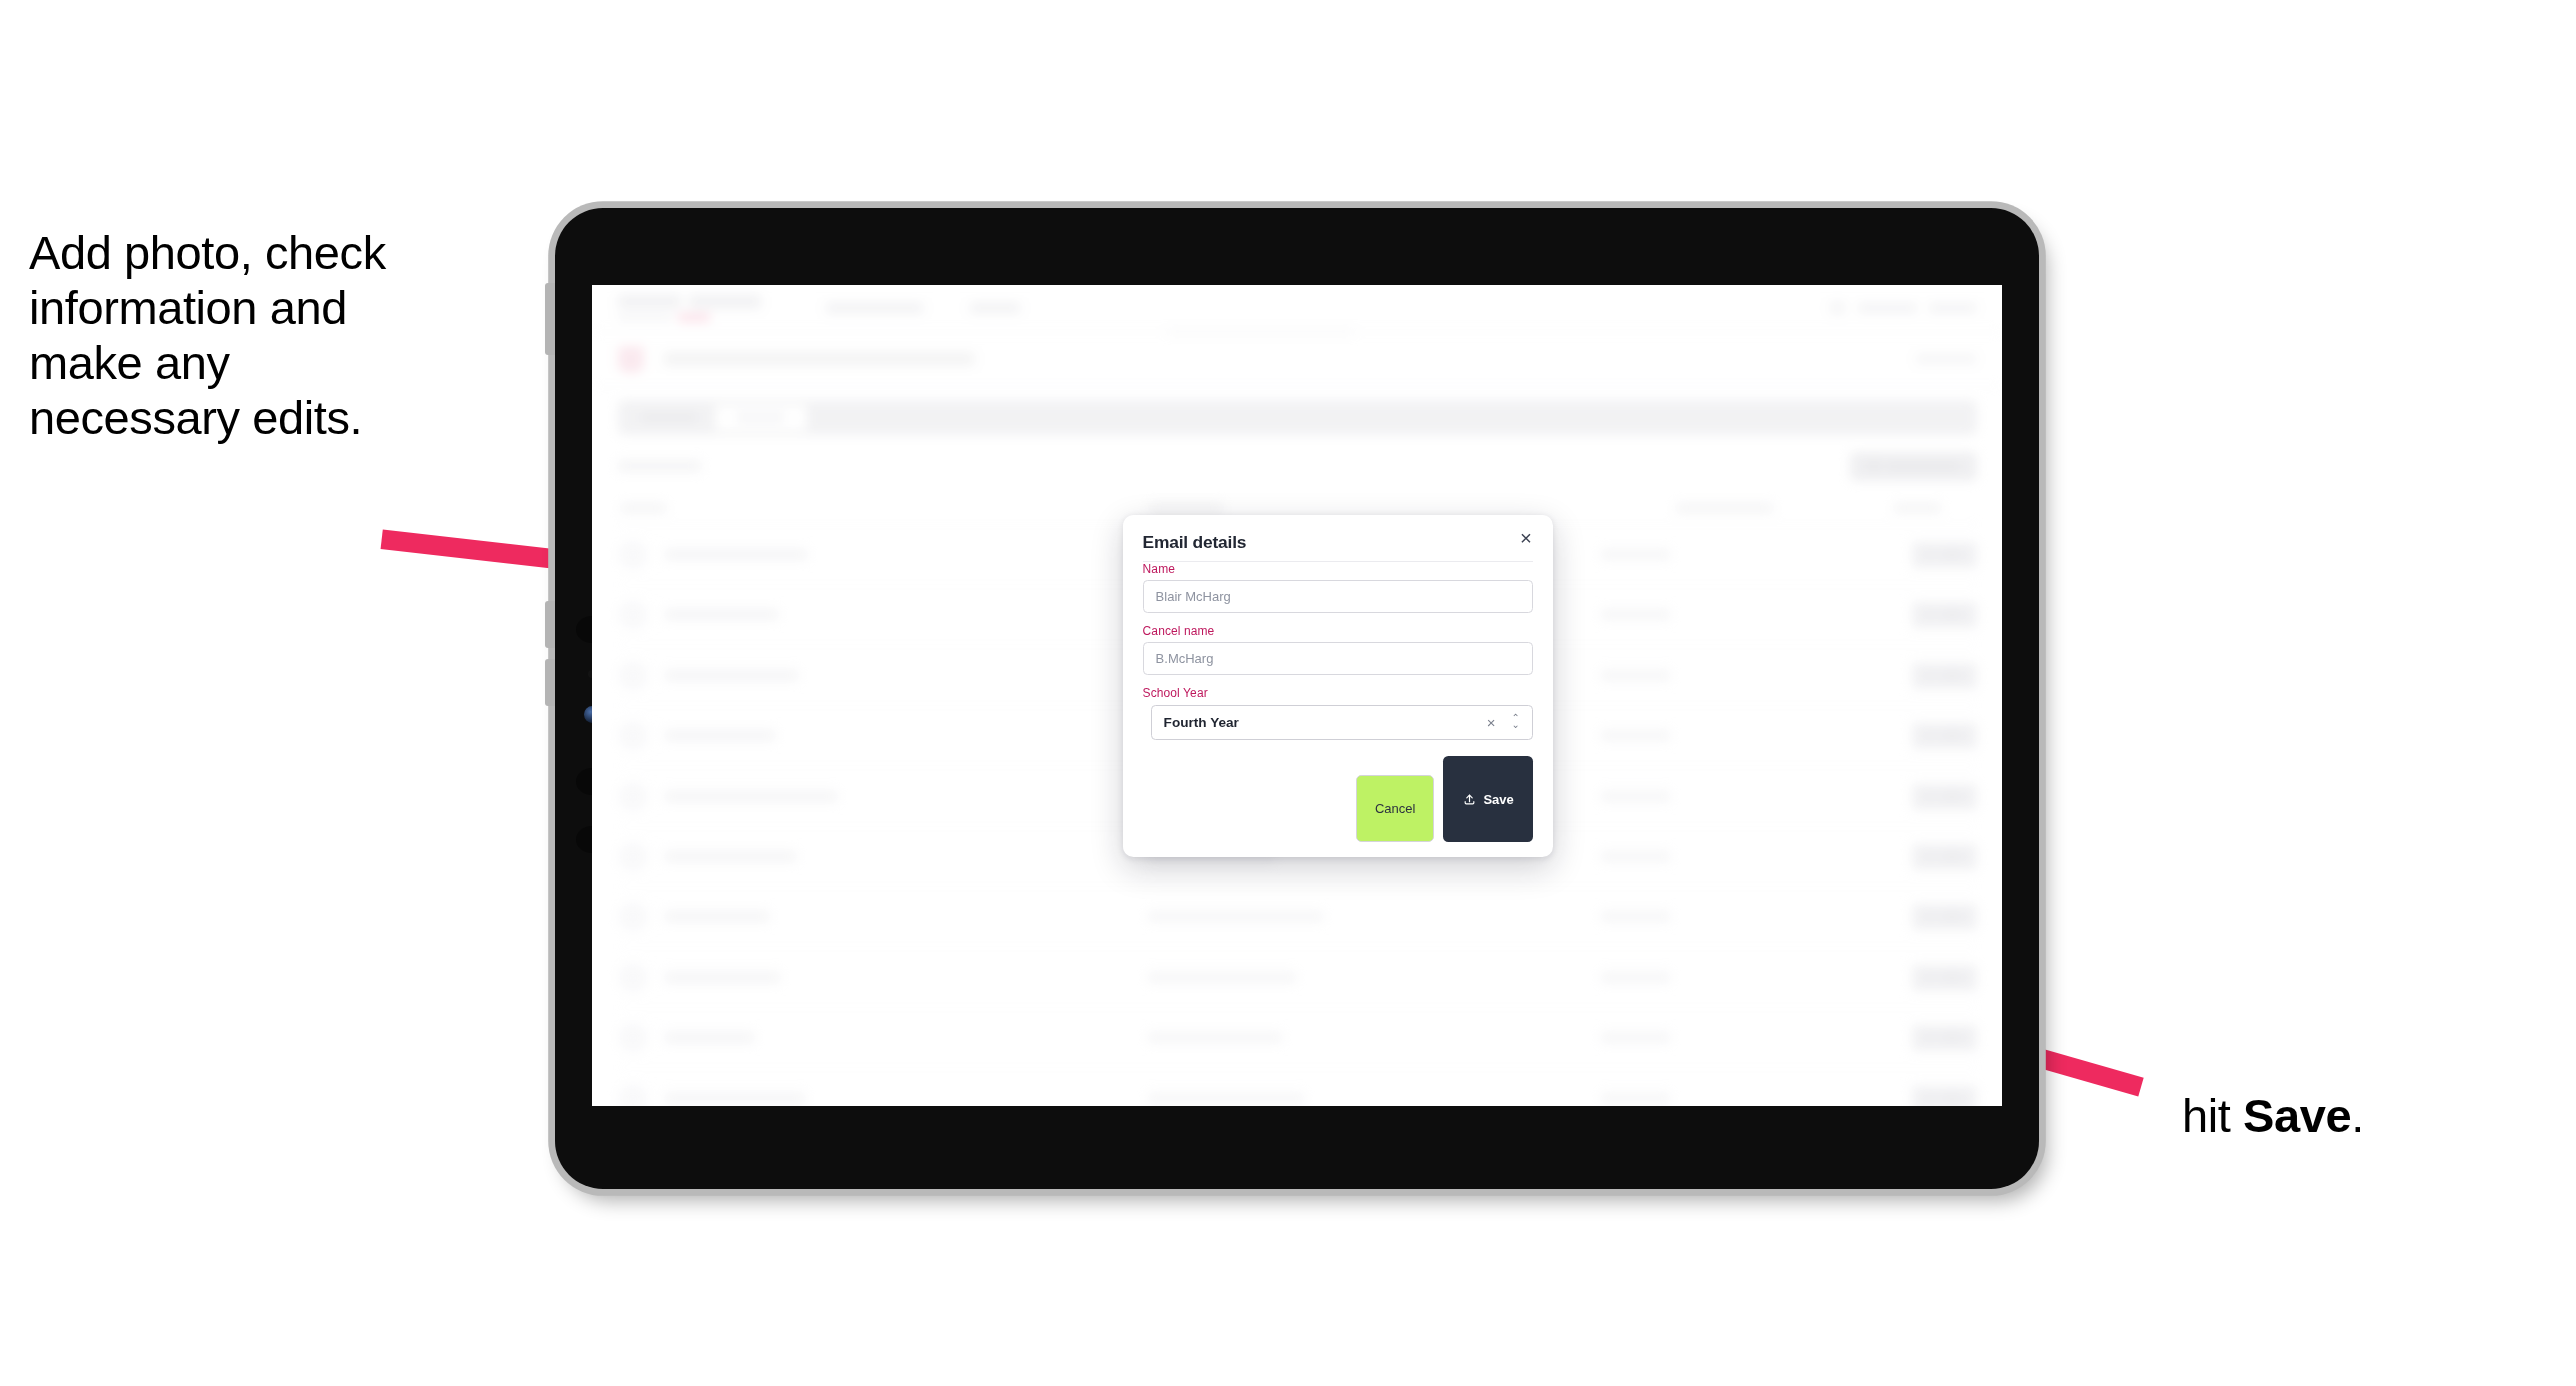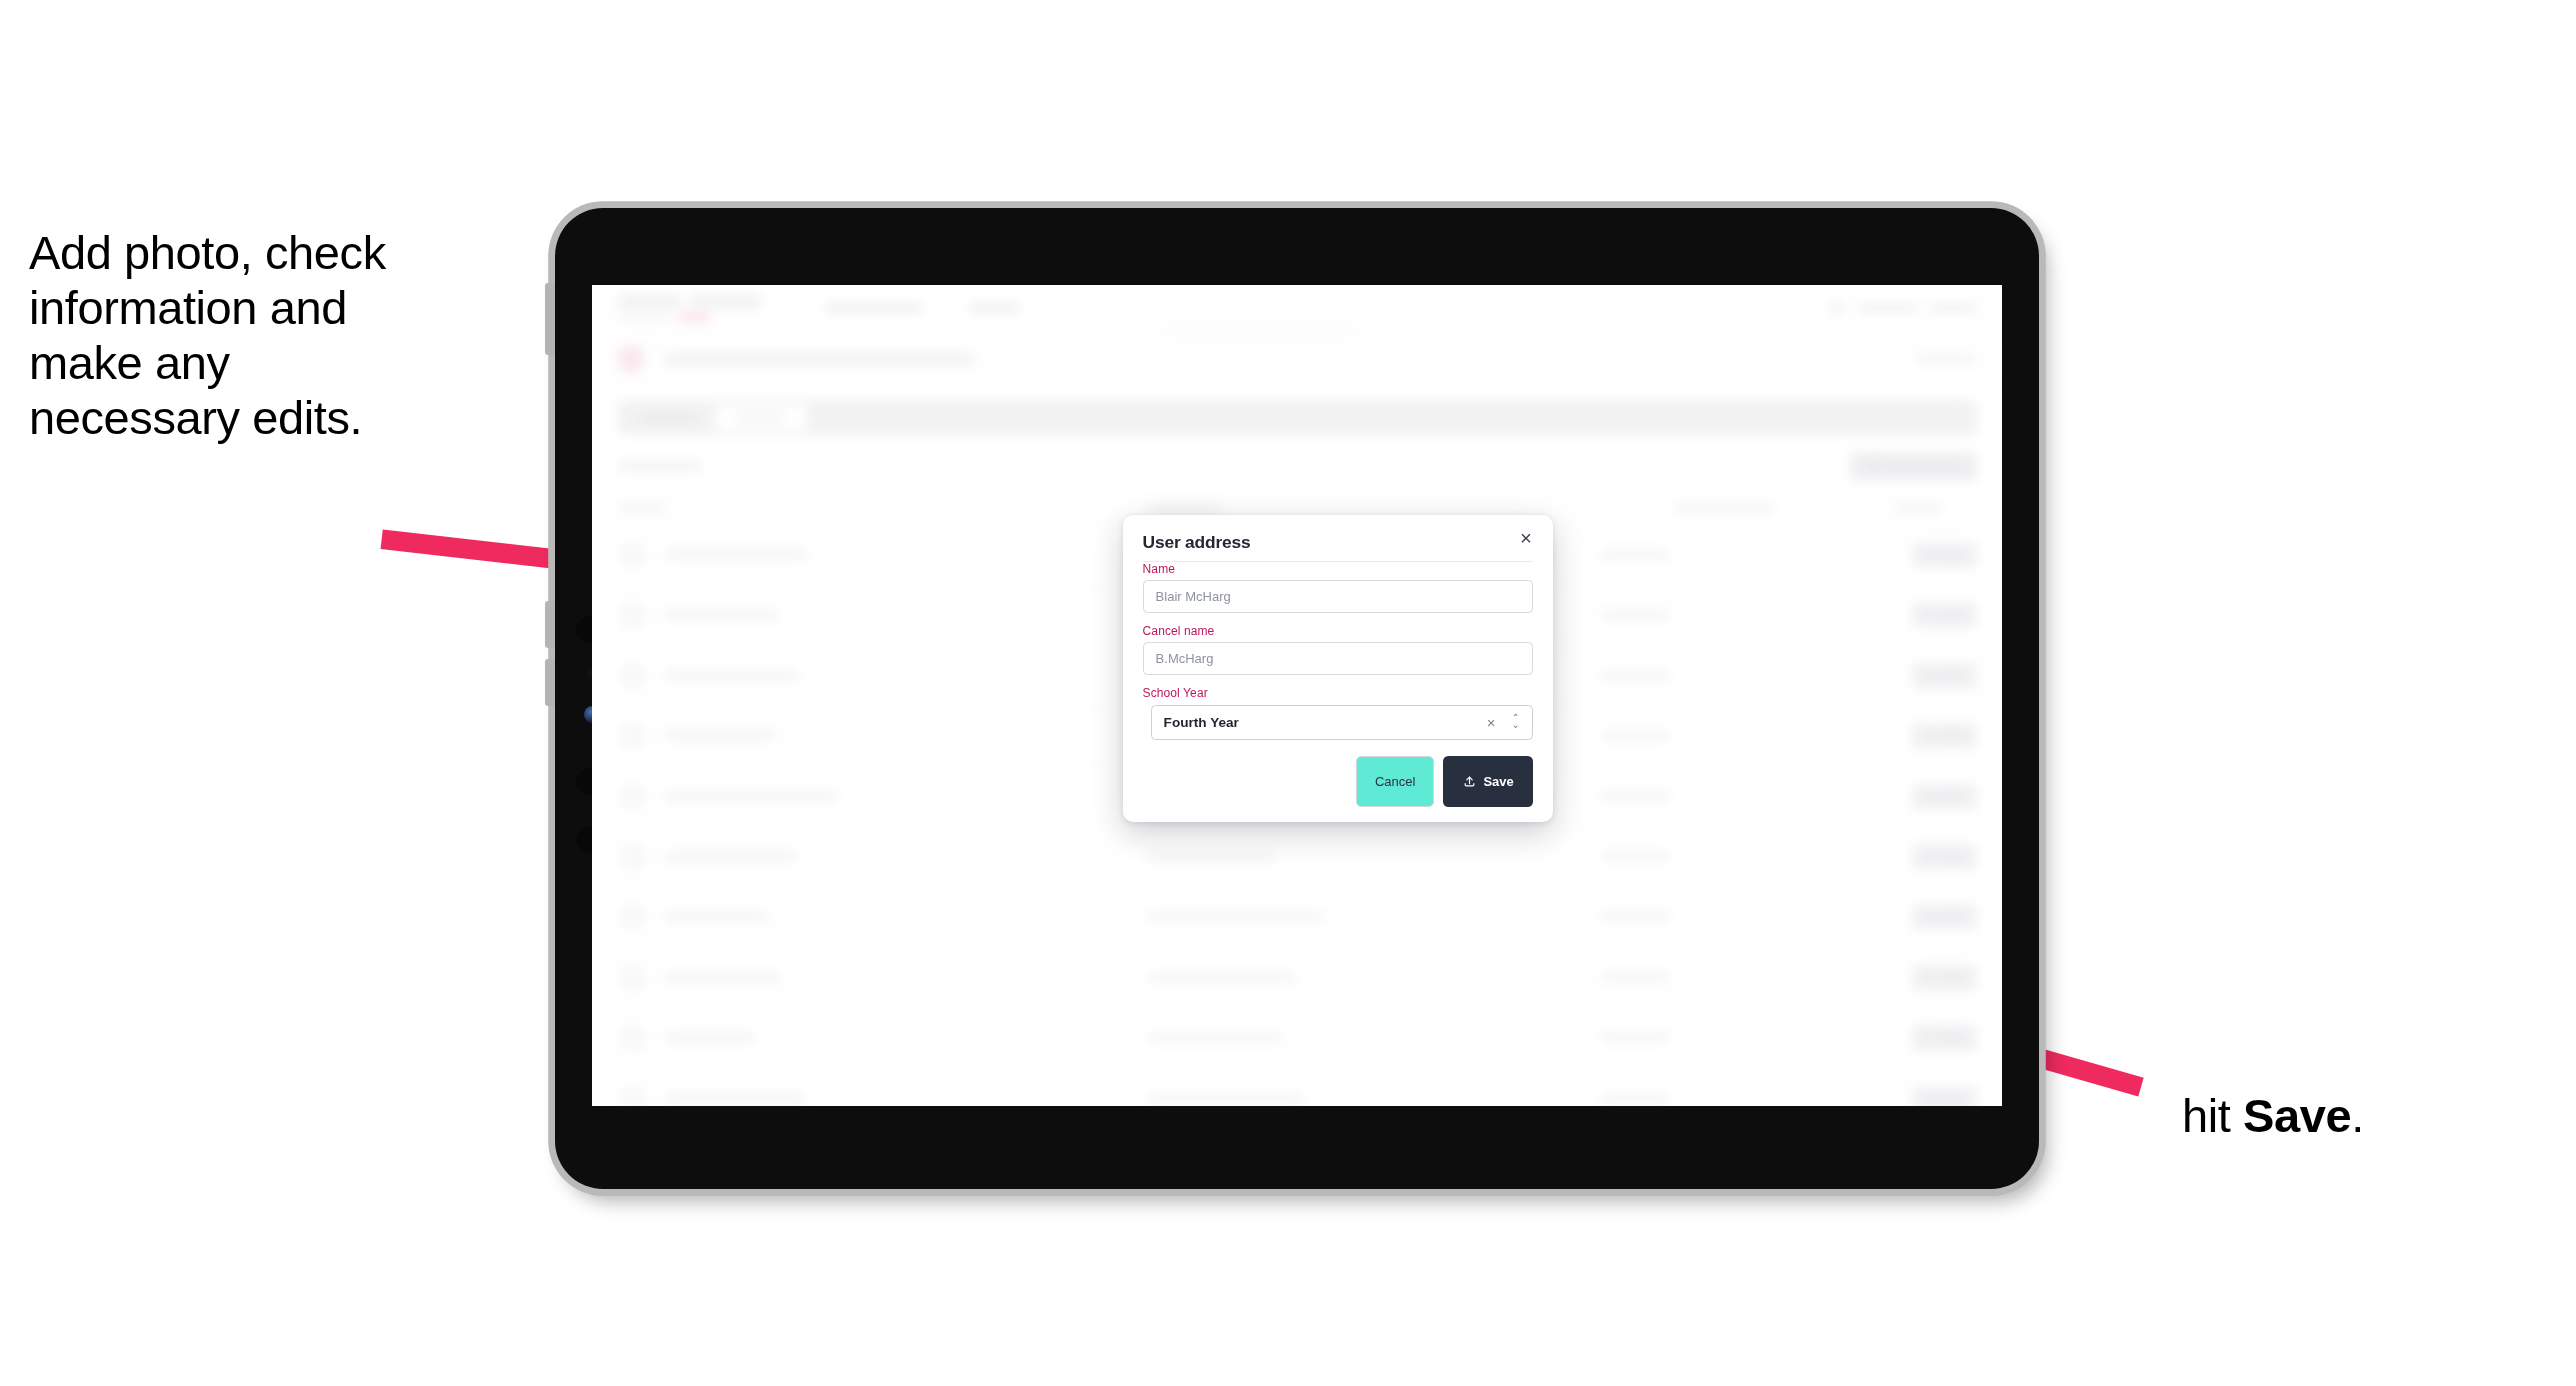--- a/index.html
+++ b/index.html
@@ -242,23 +242,24 @@
   .select-chevrons {
     position: absolute; right: 13.6px; top: 50%; transform: translateY(-50%);
     display: flex; flex-direction: column; gap: 1.5px; cursor: pointer;
     color: #7a7f8c; line-height: .6; font-size: 9.8px;
   }
 
   .modal-actions {
     display: flex; justify-content: flex-end; gap: 9px; margin-top: 16.6px;
   }
   .btn-cancel {
-    background: #5eead4; border: 0.8px solid #d4d4da; border-radius: 5.3px;
-    padding: 17px 18px; font-size: 13px; color: #2c3140; cursor: pointer;
+    background: #bef264; border: 0.8px solid #d4d4da; border-radius: 5.3px;
+    padding: 25px 18px; font-size: 13px; color: #2c3140; cursor: pointer;
     font-family: "Liberation Sans", sans-serif;
+    margin-top: 19px;
   }
   .btn-save {
     background: #28303f; border: none; border-radius: 5.3px;
     padding: 8.3px 19.6px; font-size: 13px; color: #ffffff; cursor: pointer;
     font-weight: 600; display: flex; align-items: center; gap: 7.5px;
     font-family: "Liberation Sans", sans-serif;
   }
   .btn-save svg { display: block; }
 </style>
 </head>
@@ -454,21 +455,21 @@
             </div>
           </div>
         </div>
     </div>
 
     <div id="modal-scrim"></div>
 
     <div id="modal">
 
       <div class="modal-titlebar">
-        <div class="modal-title">User address</div>
+        <div class="modal-title">Email details</div>
         <button class="modal-close">×</button>
       </div>
 
 
       <div class="field">
         <label class="field-label">Name</label>
         <input class="field-input" type="text" value="Blair McHarg" style="">
       </div>
 
       <div class="field">

